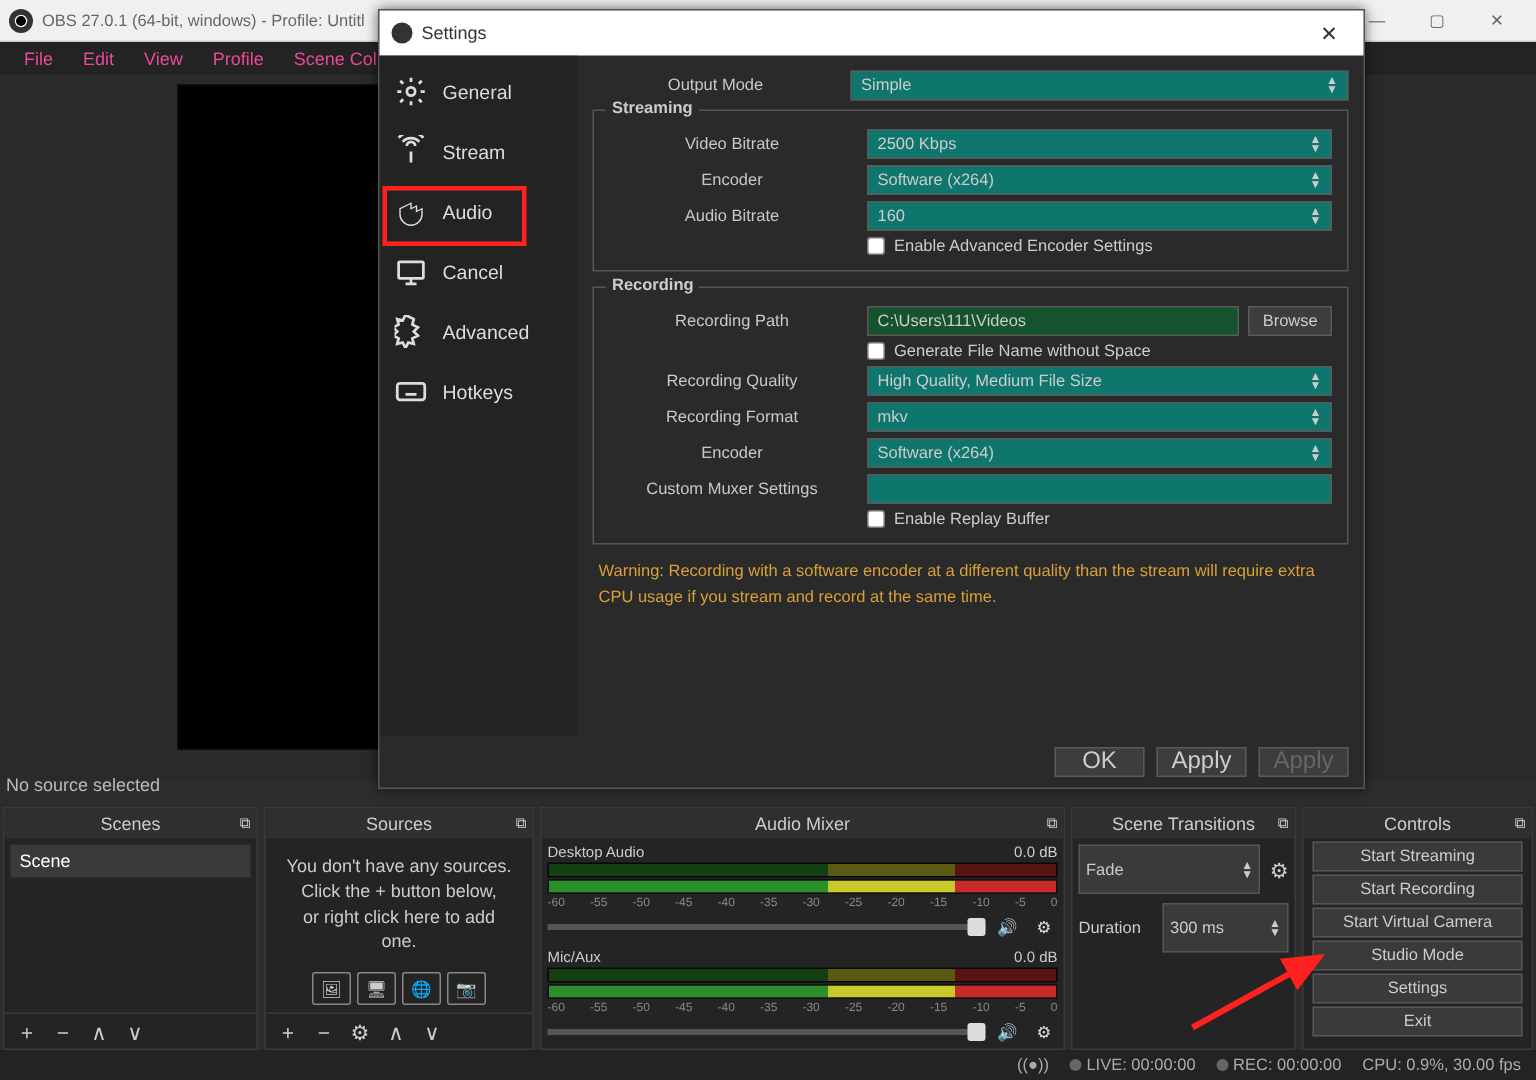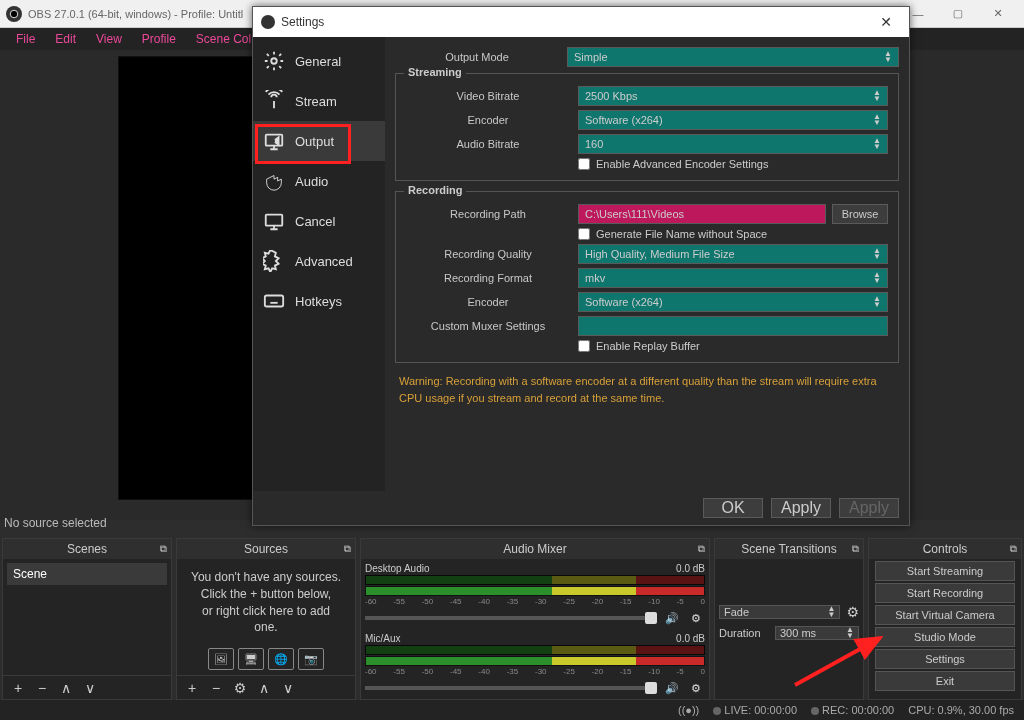--- a/index.html
+++ b/index.html
@@ -24,21 +24,21 @@
 .nosource { position:absolute; left:4px; top:516px; color:#bbb; font-size:12px; }
 .panels { position:absolute; left:0; right:0; bottom:20px; top:538px; display:flex; gap:4px; padding:0 2px; }
 .panel { background:#242424; border:1px solid #3a3a3a; display:flex; flex-direction:column; }
 .panel-h { height:20px; background:#2f2f2f; display:flex; align-items:center; justify-content:center; color:#ccc; font-size:12px; position:relative; }
 .panel-h .pop { position:absolute; right:4px; font-size:10px; color:#ccc; cursor:pointer; }
 .panel-body { flex:1; padding:4px; font-size:11px; color:#ccc; overflow:hidden; }
 
 #p-scenes { width:170px; }
 #p-sources { width:180px; }
 #p-mixer { width:350px; }
-#p-trans { width:150px;gap:41px; }
+#p-trans { width:150px; }
 #p-ctrls { flex:1; }
 
 .scene-item { padding:4px 6px; background:#3a3a3a; color:#fff; font-size:12px; }
 .sources-empty { text-align:center; padding:6px 8px; font-size:12px; color:#ccc; line-height:1.4; }
 .source-icons { display:flex; justify-content:center; gap:4px; margin-top:6px;}
 .source-icons .ic { width:26px; height:22px; border:1px solid #888; display:flex; align-items:center; justify-content:center; color:#ccc; border-radius:2px; }
 
 .panel-foot { height:24px; border-top:1px solid #3a3a3a; display:flex; align-items:center; gap:6px; padding:0 6px; color:#ccc; }
 .panel-foot .fbtn { width:18px; text-align:center; font-size:14px; }
 
@@ -49,21 +49,21 @@
 .mixrow .meter.dark { filter:brightness(.45); }
 .mixrow .ticks { height:10px; display:flex; justify-content:space-between; font-size:8px; color:#888; }
 .mixrow .sliderrow { display:flex; align-items:center; gap:6px; margin-top:2px; }
 .mixrow .slider { flex:1; height:4px; background:#555; position:relative; }
 .mixrow .knob { position:absolute; right:0; top:-4px; width:12px; height:12px; background:#ddd; border-radius:2px; }
 .mixrow .spk, .mixrow .gear { width:18px; height:18px; display:flex; align-items:center; justify-content:center; color:#ddd; }
 
 
 .tran-row { display:flex; align-items:center; gap:6px; margin-bottom:6px; }
 .tran-row label { width:50px; font-size:11px; color:#ccc; }
-.tran-sel { flex:1; background:#3a3a3a; border:1px solid #555; height:14px; color:#ccc; padding:0 4px; display:flex; align-items:center; justify-content:space-between;}
+.tran-sel { flex:1; background:#3a3a3a; border:1px solid #555; height:33px; color:#ccc; padding:0 4px; display:flex; align-items:center; justify-content:space-between;}
 .tran-sel .carets { font-size:8px; color:#ccc; line-height:.7; text-align:center; }
 
 
 .ctrl-list { padding:2px 6px; }
 .ctrl-btn { display:block; width:100%; height:20px; background:#3a3a3a; color:#ccc; font-size:11px; border:1px solid #555; margin-bottom:2px; }
 
 
 .statusbar { position:absolute; left:0; right:0; bottom:0; height:20px; background:#232323; color:#aaa; font-size:11px; display:flex; align-items:center; justify-content:flex-end; gap:14px; padding:0 10px; }
 .statusbar .dot { width:8px;height:8px;border-radius:50%;background:#666;display:inline-block;margin-right:3px;vertical-align:middle;}
 
@@ -308,30 +308,20 @@
           <span>General</span>
         </div>
         <div class="snav-item">
           <span class="nicon">
             <svg width="22" height="22" viewBox="0 0 24 24" stroke-width="2">
               <path d="M12 20v-8M9 8a3 3 0 1 1 6 0M6 5a8 8 0 0 1 12 0M3 2a12 12 0 0 1 18 0"></path>
             </svg>
           </span>
           <span>Stream</span>
         </div>
-        <div class="snav-item active">
-          <span class="nicon">
-            <svg width="22" height="22" viewBox="0 0 24 24" stroke-width="2">
-              <rect x="3" y="5" width="18" height="12" rx="1"></rect>
-              <path d="M8 21h8M12 17v4"></path>
-              <path d="M13 11l4-3v8l-4-3" fill="#ddd"></path>
-            </svg>
-          </span>
-          <span>Output</span>
-        </div>
         <div class="snav-item">
           <span class="nicon">
             <svg width="22" height="22" viewBox="0 0 24 24" fill="#ddd">
               <path d="M4 10v4a8 8 0 0 0 16 0v-4l-4 2v-4l-4 2V6z"></path>
             </svg>
           </span>
           <span>Audio</span>
         </div>
         <div class="snav-item">
           <span class="nicon">
@@ -405,21 +395,21 @@
           <input type="checkbox" style="">
           <span>Enable Advanced Encoder Settings</span>
         </div>
       </div>
 
       <div class="fieldset">
         <div class="legend">Recording</div>
         <div class="frow">
           <div class="flabel">Recording Path</div>
           <div class="finput" style="display:flex;gap:6px;">
-            <div class="ftext" style="background:#be185d">
+            <div class="ftext" style="background:#14532d">
                 <span>C:\Users\111\Videos</span>
               </div>
             <button class="browse-btn">Browse</button>
           </div>
         </div>
         <div class="fcheck">
           <input type="checkbox" style="">
           <span>Generate File Name without Space</span>
         </div>
         <div class="frow">

